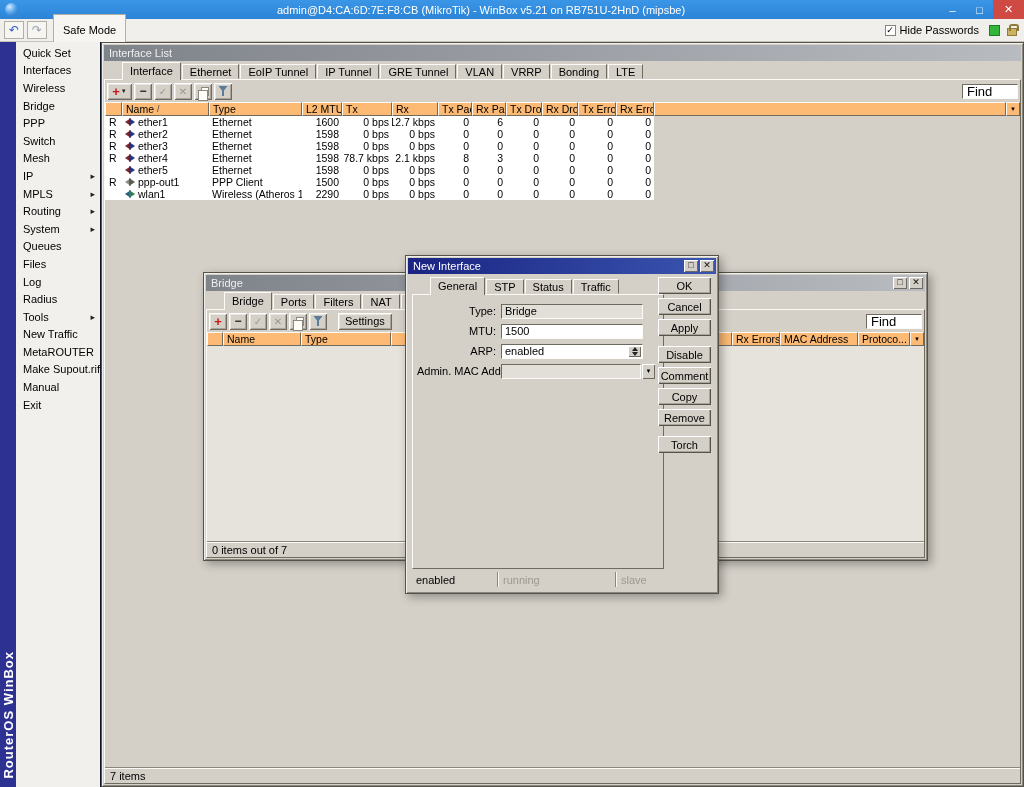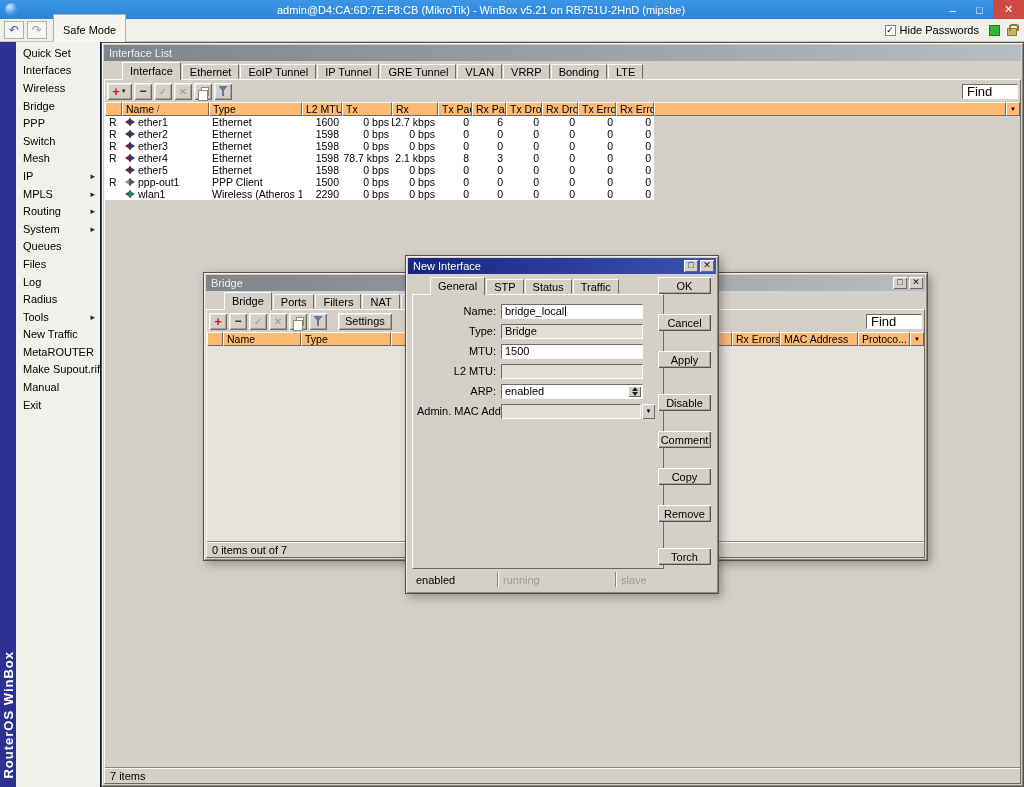--- a/index.html
+++ b/index.html
@@ -88,21 +88,21 @@
 .flabel{flex:0 0 84px;width:84px;text-align:right;padding-right:5px;white-space:nowrap;font-size:11px}
 .field{height:15px;display:flex;align-items:center;padding:0 3px;font-size:11px;position:relative}
 .field.editable{width:142px;background:#fff;border:1px solid;border-color:#6e6a60 #fbfaf7 #fbfaf7 #6e6a60}
 .field.disabled{width:142px;background:#e2dfd8;border:1px solid;border-color:#6e6a60 #fbfaf7 #fbfaf7 #6e6a60}
 .field.short{width:140px}
 .caret::after{content:"";display:inline-block;width:1px;height:10px;background:#000;margin-left:1px;vertical-align:-1px}
 .combo-btn{position:absolute;top:1px;right:1px;bottom:1px;width:13px;background:#d4d0c8;box-shadow:inset 1px 1px 0 #fff,inset -1px -1px 0 #6e6a60;display:flex;flex-direction:column;align-items:center;justify-content:center;gap:1px}
 .combo-btn::before{content:"";border-left:3px solid transparent;border-right:3px solid transparent;border-bottom:4px solid #222}
 .combo-btn::after{content:"";border-left:3px solid transparent;border-right:3px solid transparent;border-top:4px solid #222}
 .dd-btn{width:13px;height:15px;margin-left:1px;background:#d4d0c8;box-shadow:inset 1px 1px 0 #fff,inset -1px -1px 0 #6e6a60;font-size:6px;display:flex;align-items:center;justify-content:center}
-.dlg-buttons{position:absolute;top:3px;right:5px;width:53px;display:flex;flex-direction:column;gap:20px}
+.dlg-buttons{position:absolute;top:3px;right:5px;width:53px;display:flex;flex-direction:column;gap:4px}
 .dlg-btn{height:17px;background:#d4d0c8;box-shadow:inset 1px 1px 0 #fff,inset -1px -1px 0 #55524a,inset -2px -2px 0 #a8a499;display:flex;align-items:center;justify-content:center;font-size:11px}
 .dlg-btn.gap{margin-top:6px}
 .dlg-status{position:absolute;left:3px;right:3px;bottom:4px;height:15px;display:flex;align-items:center}
 .st-cell{height:15px;display:flex;align-items:center;padding:0 5px;font-size:11px}
 .st-1{flex:0 0 86px}.st-2{flex:0 0 118px}.st-3{flex:1}
 .st-cell + .st-cell{border-left:1px solid #8b877d;box-shadow:inset 1px 0 0 #fbfaf7}
 .st-off{color:#9d9890}
 </style>
 </head>
 <body>
@@ -461,41 +461,29 @@
         <div class="dlg-body">
           <div class="dlg-left">
             <div class="tabstrip">
                 <span class="tab active">General</span>
                 <span class="tab">STP</span>
                 <span class="tab">Status</span>
                 <span class="tab">Traffic</span>
               </div>
             <div class="dlg-page">
               <div class="frow">
-                <span class="flabel">Name:</span>
-                <span class="field editable">
-                    <span class="caret">bridge_local</span>
-                  </span>
-              </div>
-              <div class="frow">
                 <span class="flabel">Type:</span>
                 <span class="field disabled">
                     <span>Bridge</span>
                   </span>
               </div>
               <div class="frow">
                 <span class="flabel">MTU:</span>
                 <span class="field editable">
                     <span>1500</span>
-                  </span>
-              </div>
-              <div class="frow">
-                <span class="flabel">L2 MTU:</span>
-                <span class="field disabled">
-                    <span></span>
                   </span>
               </div>
               <div class="frow">
                 <span class="flabel">ARP:</span>
                 <span class="field editable">
                     <span>enabled</span>
                     <span class="combo-btn"></span>
                   </span>
               </div>
               <div class="frow">

